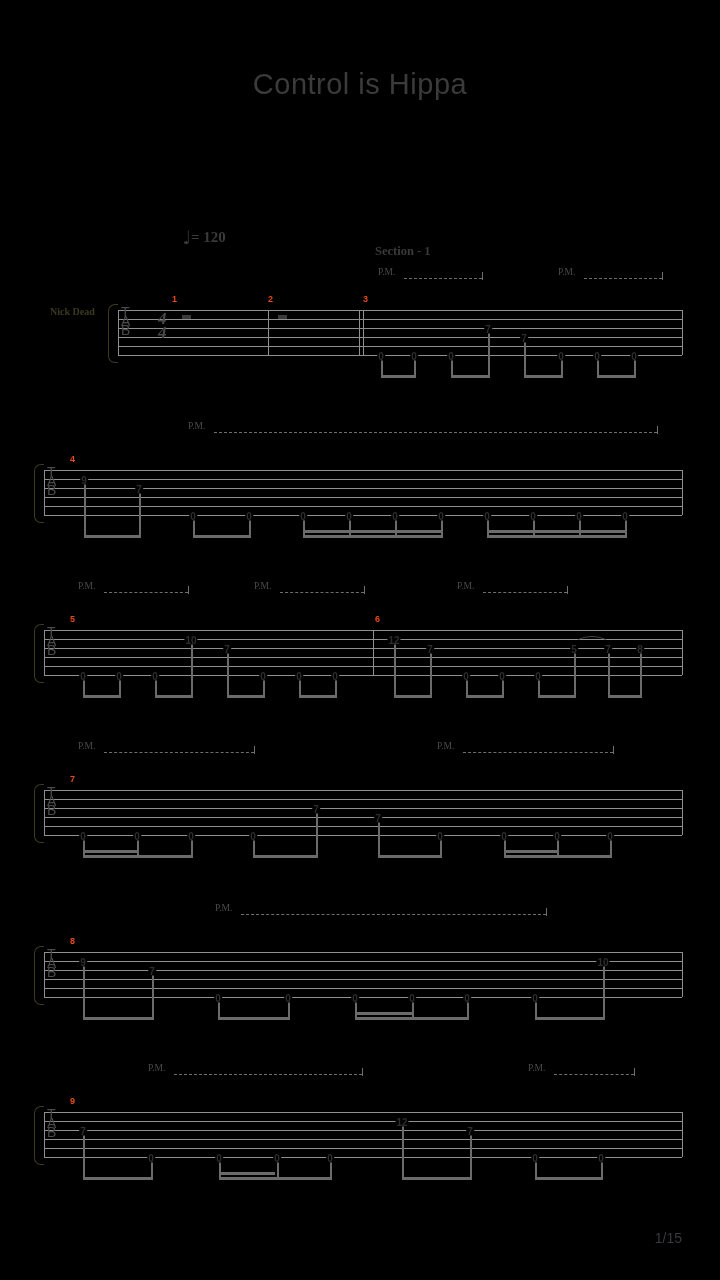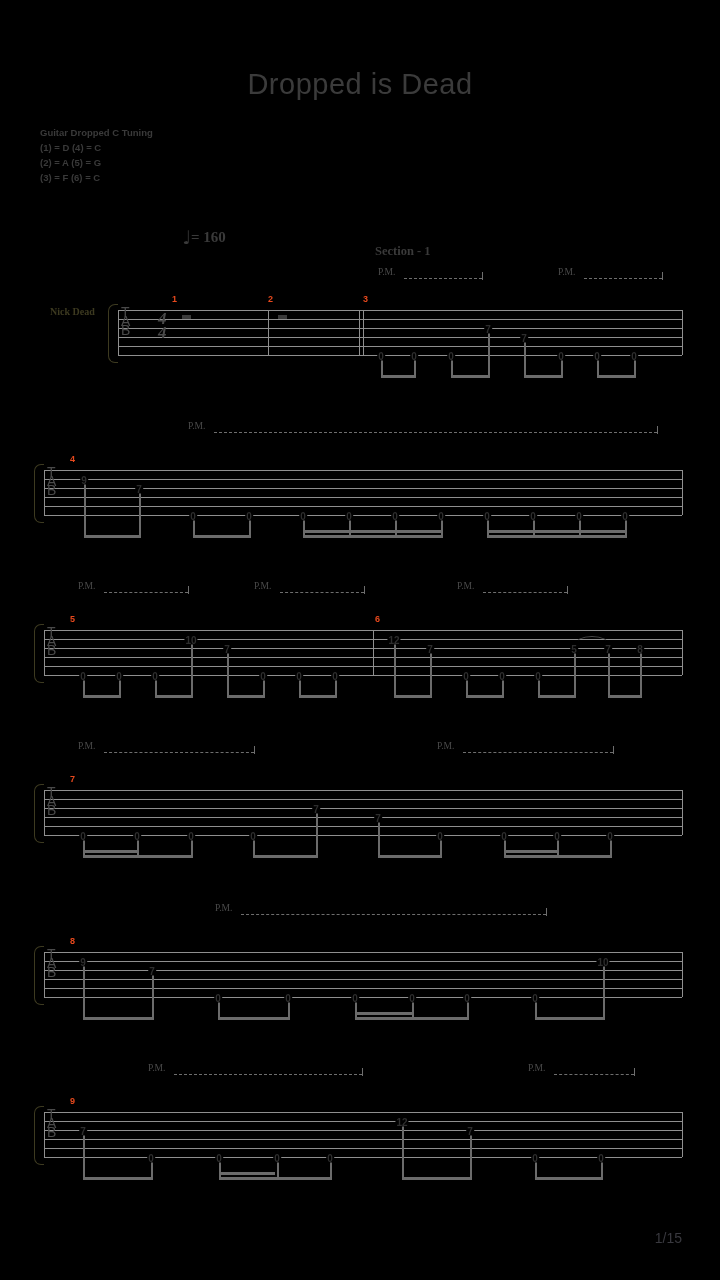--- a/index.html
+++ b/index.html
@@ -206,31 +206,25 @@
     font-family: "Liberation Sans", sans-serif;
     font-size: 14px;
     color: #39393f;
   }
 </style>
 </head>
 <body>
 
 <div class="page">
 
-  <div class="song-title">Dropped is Dead</div>
-
-  <div class="tuning-block">
-    <div>Guitar Dropped C Tuning</div>
-    <div>(1) = D (4) = C</div>
-    <div>(2) = A (5) = G</div>
-    <div>(3) = F (6) = C</div>
-  </div>
+  <div class="song-title">Control is Hippa</div>
+
 
   <div class="tempo">
-    <span class="noteglyph">♩</span><span>= 160</span>
+    <span class="noteglyph">♩</span><span>= 120</span>
   </div>
 
   <div id="systems-root">
       <div class="section-label" style="left: 375px; top: 244px;">Section - 1</div>
       <div class="system" style="left: 0px; top: 310px;">
         <div class="pm" style="left: 378px; top: -43px;">P.M.</div>
         <div class="pm-line" style="left: 404px; top: -32px; width: 78px;"></div>
         <div class="pm-end" style="left: 482px; top: -38px;"></div>
         <div class="pm" style="left: 558px; top: -43px;">P.M.</div>
         <div class="pm-line" style="left: 584px; top: -32px; width: 78px;"></div>

